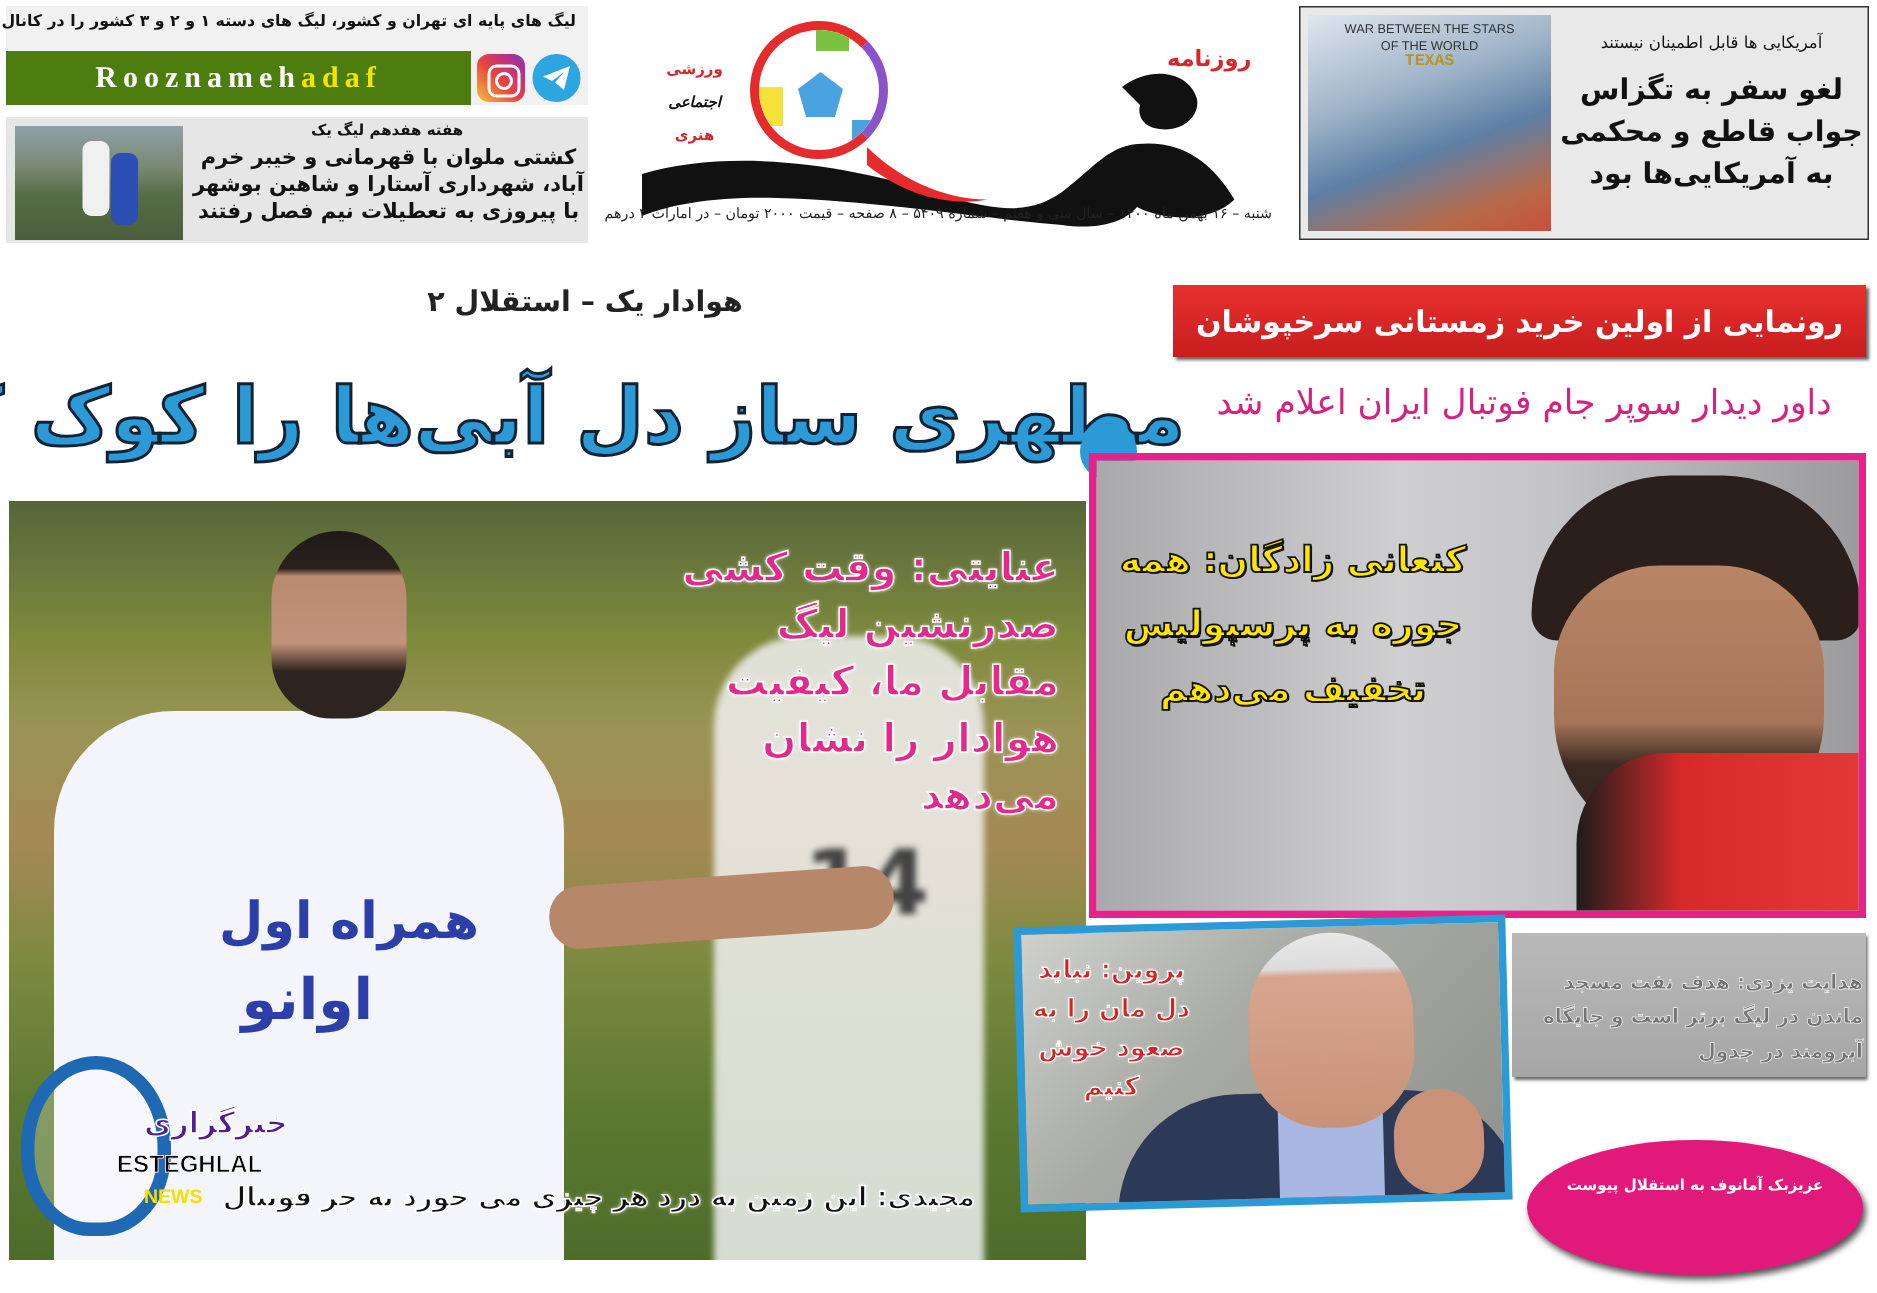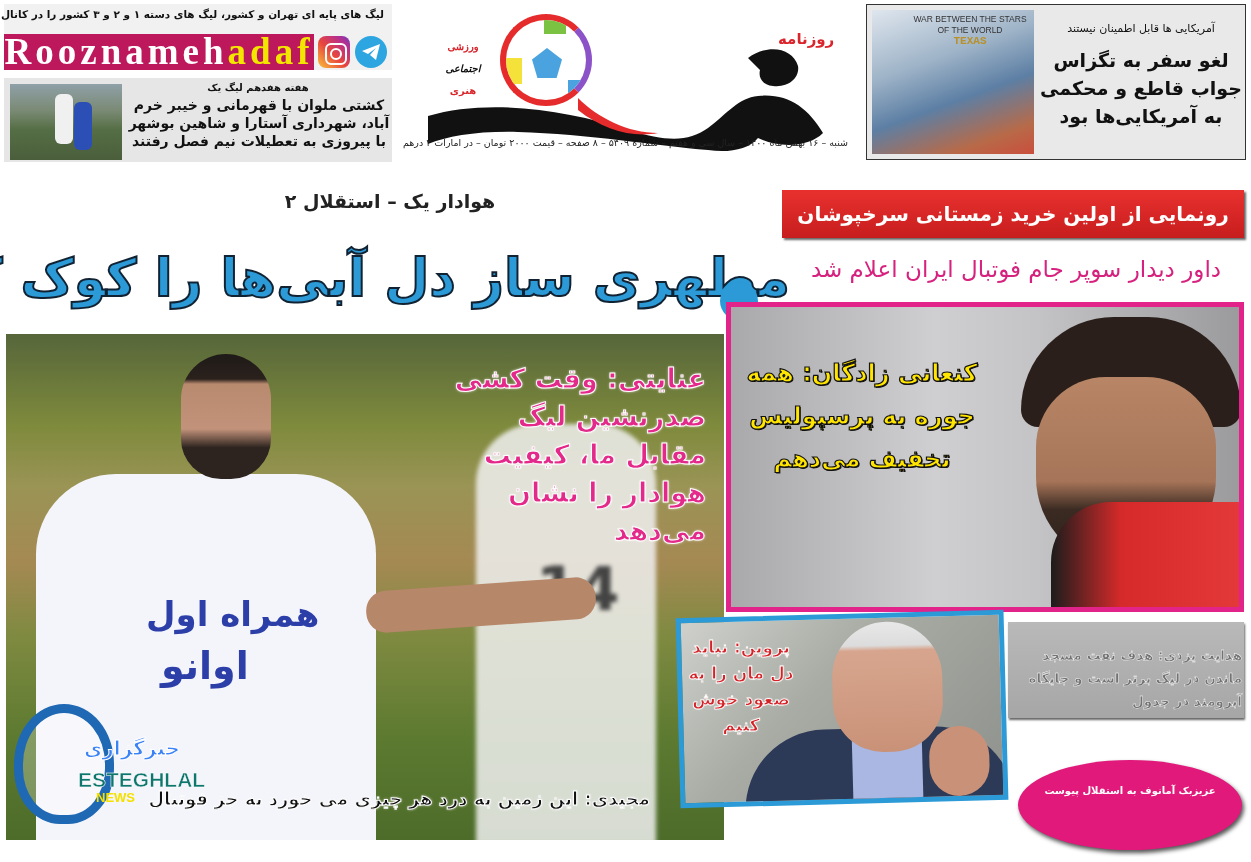--- a/index.html
+++ b/index.html
@@ -3,21 +3,21 @@
 <meta charset="utf-8">
 <style>
   * { box-sizing: border-box; margin: 0; padding: 0; }
   html, body { width: 1251px; height: 862px; overflow: hidden; background: #ffffff; }
   body { position: relative; font-family: "DejaVu Sans", sans-serif; direction: rtl; }
   .abs { position: absolute; }
 
   
   #social-box { left: 4px; top: 4px; width: 388px; height: 66px; background: #f1f1f1; }
   #social-caption { left: 4px; top: 8px; width: 380px; text-align: center; font-size: 10.5px; font-weight: bold; color: #111; white-space: nowrap; }
-  #social-banner { left: 4px; top: 34px; width: 310px; height: 36px; background: #be185d; direction: ltr; text-align: center; font-family: "Liberation Serif", serif; font-weight: bold; font-size: 37px; letter-spacing: 4px; line-height: 36px; color: #fff; }
+  #social-banner { left: 4px; top: 34px; width: 310px; height: 36px; background: #4d7c0f; direction: ltr; text-align: center; font-family: "Liberation Serif", serif; font-weight: bold; font-size: 20px; letter-spacing: 4px; line-height: 36px; color: #fff; }
   #social-banner .hl { color: #f2e600; }
   #instagram-icon { left: 318px; top: 36px; width: 32px; height: 32px; border-radius: 8px; background: linear-gradient(45deg,#f9c23c 0%,#e8463c 45%,#b52f8f 80%,#6b3fbf 100%); }
   #instagram-icon::before { content:""; position:absolute; left:7px; top:7px; width:18px; height:18px; border:2.5px solid #fff; border-radius:6px; }
   #instagram-icon::after { content:""; position:absolute; left:12px; top:12px; width:8px; height:8px; border:2.5px solid #fff; border-radius:50%; }
   #telegram-icon { left: 355px; top: 36px; width: 32px; height: 32px; border-radius: 50%; background: #2ca5e0; }
   #telegram-icon svg { position:absolute; left:6px; top:7px; }
 
   
   #league-box { left: 4px; top: 78px; width: 388px; height: 84px; background: #e6e6e6; }
   #league-photo { left: 10px; top: 84px; width: 112px; height: 76px; background: linear-gradient(180deg,#8fa0a8 0%,#7a8a74 35%,#556e45 60%,#4a5e3b 100%); overflow:hidden; }
@@ -29,27 +29,27 @@
   
   #masthead { left: 428px; top: 8px; width: 420px; height: 140px; }
   #logo-word { left: 0; top: 30px; width: 400px; height: 115px; }
   #ball { left: 72px; top: 6px; width: 92px; height: 92px; border-radius: 50%; background: #fff; border: 6px solid #e52b2b; border-right-color:#8c52c8; border-bottom-color:#e52b2b; overflow:hidden; }
   #ball .pent { position:absolute; left:26px; top:28px; width:30px; height:30px; background:#4aa3df; clip-path: polygon(50% 0,100% 38%,82% 100%,18% 100%,0 38%); }
   #ball .g { position:absolute; left:38px; top:-4px; width:22px; height:18px; background:#7cc242; }
   #ball .y { position:absolute; left:0px; top:38px; width:16px; height:26px; background:#f4e23a; }
   #ball .b { position:absolute; right:0px; top:60px; width:18px; height:22px; background:#4aa3df; }
   #brand-prefix { left: 350px; top: 22px; font-size: 15px; font-weight: bold; color: #d9252b; }
   #brand-tags { left: 10px; top: 28px; width: 50px; text-align: center; font-size: 10px; font-weight: bold; line-height: 22px; }
-  #brand-tags .t1 { color:#d9252b;font-family:Liberation Serif, serif; } #brand-tags .t2 { color:#111;font-style:italic; } #brand-tags .t3 { color:#d9252b; }
+  #brand-tags .t1 { color:#d9252b; } #brand-tags .t2 { color:#111;font-style:italic; } #brand-tags .t3 { color:#d9252b; }
   #issue-line { left: 428px; top: 137px; width: 420px; text-align: center; font-size: 9.5px; color: #222; white-space: nowrap; padding-left: 38px; }
 
   
   #wrestle-box { left: 866px; top: 4px; width: 380px; height: 156px; background: #e9e9e9; border: 1.5px solid #333; }
   #wrestle-photo { left: 872px; top: 10px; width: 162px; height: 144px; background: linear-gradient(160deg,#dfe6ee 0%,#9fb4c8 35%,#5d7fa4 60%,#b86a48 85%,#c94e3d 100%); overflow:hidden; }
-  #wrestle-photo-caption { position:absolute; left:0; top:4px; width:162px; text-align:center; direction:ltr; font-family:"Liberation Sans",sans-serif; font-size:8.5px; color:#333; line-height:11px;margin-left:17px; }
+  #wrestle-photo-caption { position:absolute; left:0; top:4px; width:162px; text-align:center; direction:ltr; font-family:"Liberation Sans",sans-serif; font-size:8.5px; color:#333; line-height:11px; }
   #wrestle-photo-caption .tx { font-family:Liberation Mono, monospace; font-weight:bold; color:#b8912a; font-size:11px; }
   #wrestle-kicker { left: 1038px; top: 22px; width: 206px; text-align: center; font-size: 11px; font-weight: normal; color: #111; white-space: nowrap; }
   #wrestle-headline { left: 1038px; top: 46px; width: 206px; text-align: center; font-size: 19px; line-height: 28px; font-weight: bold; color: #111; }
 
   
   #main-kicker { left: 240px; top: 190px; width: 300px; text-align: center; font-size: 19px; font-weight: bold; color: #222; }
   #main-headline { left: 8px; top: 248px; width: 782px; text-align: center; font-size: 52px; font-weight: bold; color: #2b9ad6; -webkit-text-stroke: 2px #123; white-space: nowrap; }
 
   
   #red-bar { left: 782px; top: 190px; width: 462px; height: 48px; background: linear-gradient(180deg,#e8312f,#c71d1d); box-shadow: 2px 2px 2px #666; text-align: center; line-height: 48px; font-size: 20px; font-weight: bold; color: #fff; }
@@ -61,22 +61,22 @@
   .pl-head { position:absolute; left:175px; top:20px; width:90px; height:125px; border-radius:45px 45px 40px 40px; background: linear-gradient(180deg,#1f1a18 0%,#2a211c 20%,#b88a6e 24%,#c2927a 60%,#2d241f 75%,#2d241f 100%); }
   .pl-shirt { position:absolute; left:30px; top:140px; width:340px; height:380px; border-radius: 80px 80px 0 0; background:#f4f5fb; }
   .pl-shirt .sp { position:absolute; left:110px; top:120px; font-size:34px; font-weight:bold; color:#2c3fa8; }
   .pl-shirt .sp2 { position:absolute; left:125px; top:170px; font-size:38px; font-weight:bold; color:#2c3fa8; }
   .pl-arm { position:absolute; left:360px; top:250px; width:230px; height:42px; border-radius:20px; background:#b7876a; transform: rotate(-4deg); }
   .pl-back { position:absolute; left:470px; top:90px; width:180px; height:420px; border-radius:60px 60px 0 0; background:rgba(240,240,240,.85); filter: blur(2px); }
   .pl-back .num { position:absolute; left:60px; top:130px; font-size:60px; font-weight:bold; color:#444; direction:ltr; }
 
   #enayati-quote { left: 436px; top: 360px; width: 270px; text-align: right; font-size: 27px; line-height: 38px; font-weight: bold; color: #e3298a; -webkit-text-stroke: 1px #fff; text-shadow: 0 0 3px #fff; }
   #esteghlal-ring { left: 14px; top: 704px; width: 100px; height: 120px; border: 9px solid #1f68b3; border-radius: 50% 50% 46% 46%; background: rgba(255,255,255,.25); }
-  #esteghlal-news-fa { left: 84px; top: 736px; font-size: 20px; font-weight: bold; color: #3b82f6; -webkit-text-stroke: 1px #fff; }
-  #esteghlal-news-en { left: 78px; top: 768px; direction: ltr; font-family: "Liberation Sans", sans-serif; font-size: 21px; font-weight: bold; color: #0f766e; -webkit-text-stroke: .5px #fff; }
+  #esteghlal-news-fa { left: 96px; top: 736px; font-size: 20px; font-weight: bold; color: #4c1d95; -webkit-text-stroke: 1px #fff; }
+  #esteghlal-news-en { left: 78px; top: 768px; direction: ltr; font-family: "Liberation Sans", sans-serif; font-size: 16px; font-weight: bold; color: #000000; -webkit-text-stroke: .5px #fff; }
   #esteghlal-news-tag { left: 96px; top: 790px; direction: ltr; font-family: "Liberation Sans", sans-serif; font-size: 13px; font-weight: bold; color: #f5e000; }
 
   #majidi-quote { left: 60px; top: 788px; width: 590px; text-align: right; font-size: 18px; font-weight: bold; color: #111; -webkit-text-stroke: 1px #fff; text-shadow: 0 0 3px #fff; white-space: nowrap; }
 
   
   #kanani-box { left: 726px; top: 302px; width: 518px; height: 310px; border: 5px solid #e2238a; background: linear-gradient(90deg,#a9a9ab 0%,#cfcfd1 40%,#c4c4c6 60%,#9b9b9e 100%); overflow:hidden; }
   .kn-hair { position:absolute; left:290px; top:10px; width:220px; height:110px; border-radius: 110px 110px 20px 20px; background:#2a1f1a; }
   .kn-face { position:absolute; left:305px; top:70px; width:180px; height:190px; border-radius: 70px 70px 90px 90px; background: linear-gradient(180deg,#b88666 0%,#a67458 55%,#3a2a22 70%,#2b201b 100%); }
   .kn-shirt { position:absolute; left:320px; top:195px; width:200px; height:120px; border-radius: 60px 0 0 0; background: linear-gradient(90deg,#1c1c1c 0%,#d62a2a 35%,#e53a3a 100%); }
   #kanani-quote { left: 742px; top: 352px; width: 240px; text-align: center; font-size: 24px; line-height: 43px; font-weight: bold; color: #ffe500; -webkit-text-stroke: 1.2px #111; text-shadow: 1px 1px 0 #111; }

